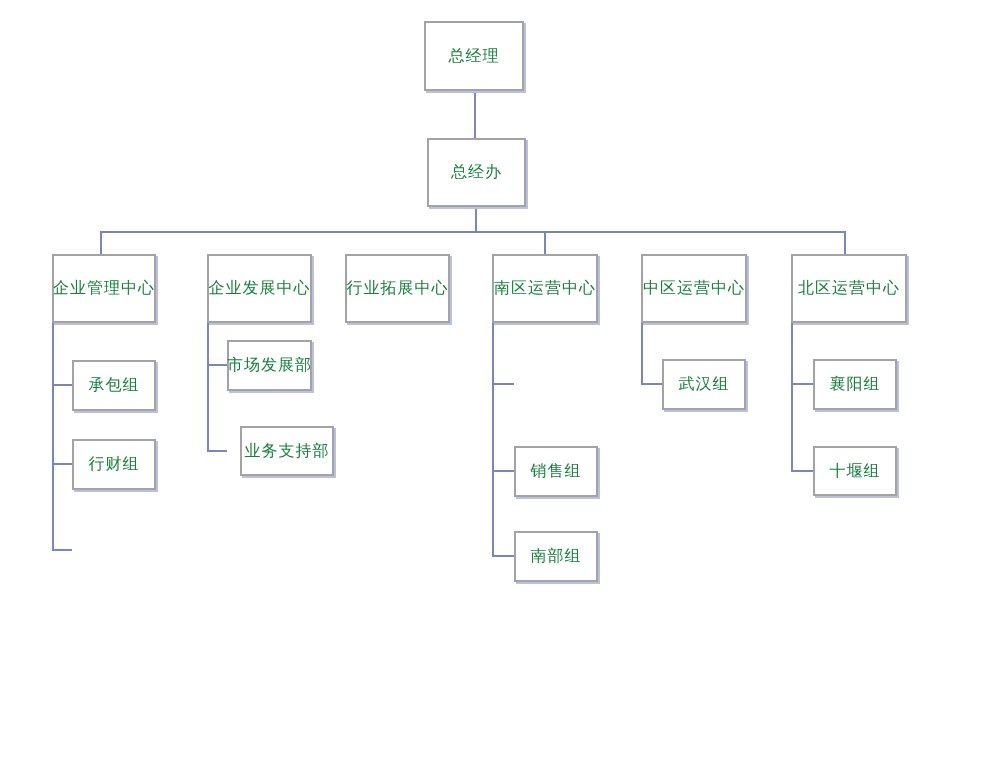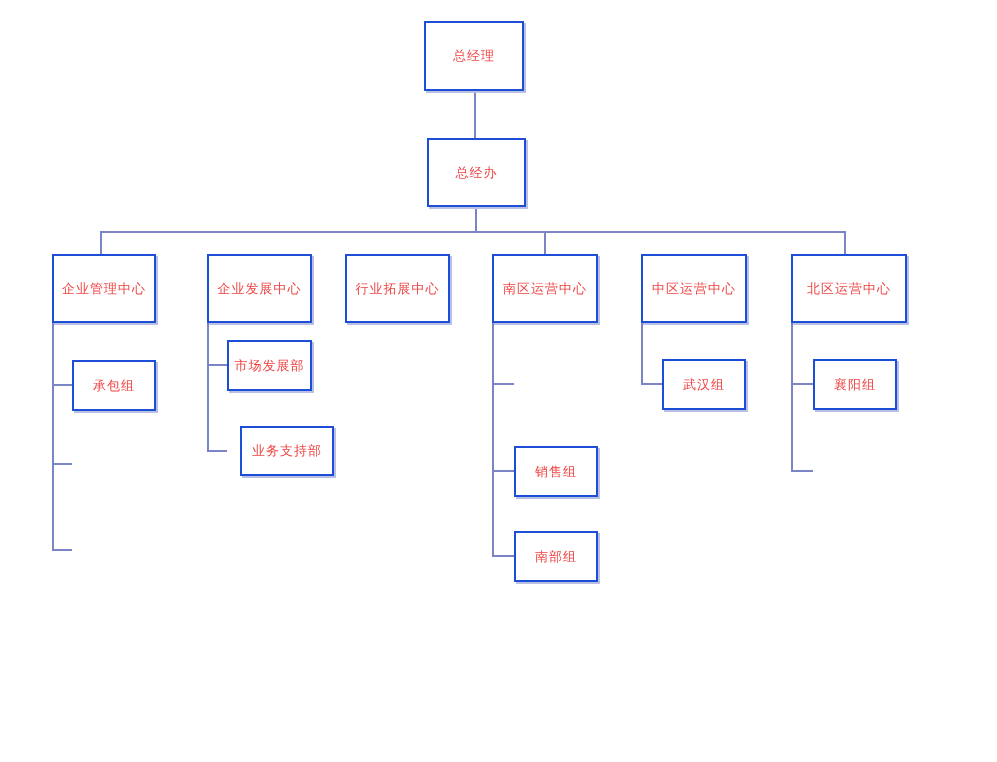--- a/index.html
+++ b/index.html
@@ -7,24 +7,24 @@
     position:relative;
     width:997px;height:762px;
     background:#ffffff;
     font-family:"DejaVu Sans","Liberation Sans",sans-serif;
     overflow:hidden;
   }
   .node{
     position:absolute;
     box-sizing:border-box;
     background:#ffffff;
-    border:2px solid #1d4ed8;
+    border:2px solid #a3a3a3;
     box-shadow:2px 2px 0 0 #b9c0e4;
     display:flex;align-items:center;justify-content:center;
-    font-size:13px;color:#ef4444;
+    font-size:16px;color:#15803d;
     letter-spacing:1px;
     white-space:nowrap;
   }
   .node.lg{width:104px;height:69px;}
   .node.sm{width:84px;height:51px;}
   .cl{position:absolute;background:#7b85c6;}
   .cl.v{width:2px;}
   .cl.h{height:2px;}
 </style>
 </head>
@@ -83,20 +83,23 @@
   <div class="node lg" style="left:641px;top:254px;width:106px">
     <span>中区运营中心</span>
   </div>
   <div class="node lg" style="left:791px;top:254px;width:116px">
     <span>北区运营中心</span>
   </div>
 
   <div class="node sm" style="left:72px;top:360px">
     <span>承包组</span>
   </div>
+  <div class="node sm" style="left:72px;top:439px">
+    <span>行财组</span>
+  </div>
 
   <div class="node sm" style="left:227px;top:340px;width:85px">
     <span>市场发展部</span>
   </div>
   <div class="node sm" style="left:240px;top:426px;width:94px;height:50px">
     <span>业务支持部</span>
   </div>
 
   <div class="node sm" style="left:514px;top:446px">
     <span>销售组</span>
@@ -105,14 +108,17 @@
     <span>南部组</span>
   </div>
 
   <div class="node sm" style="left:662px;top:359px">
     <span>武汉组</span>
   </div>
 
   <div class="node sm" style="left:813px;top:359px">
     <span>襄阳组</span>
   </div>
+  <div class="node sm" style="left:813px;top:446px;height:50px">
+    <span>十堰组</span>
+  </div>
 
 </div>
 
 </body></html>

